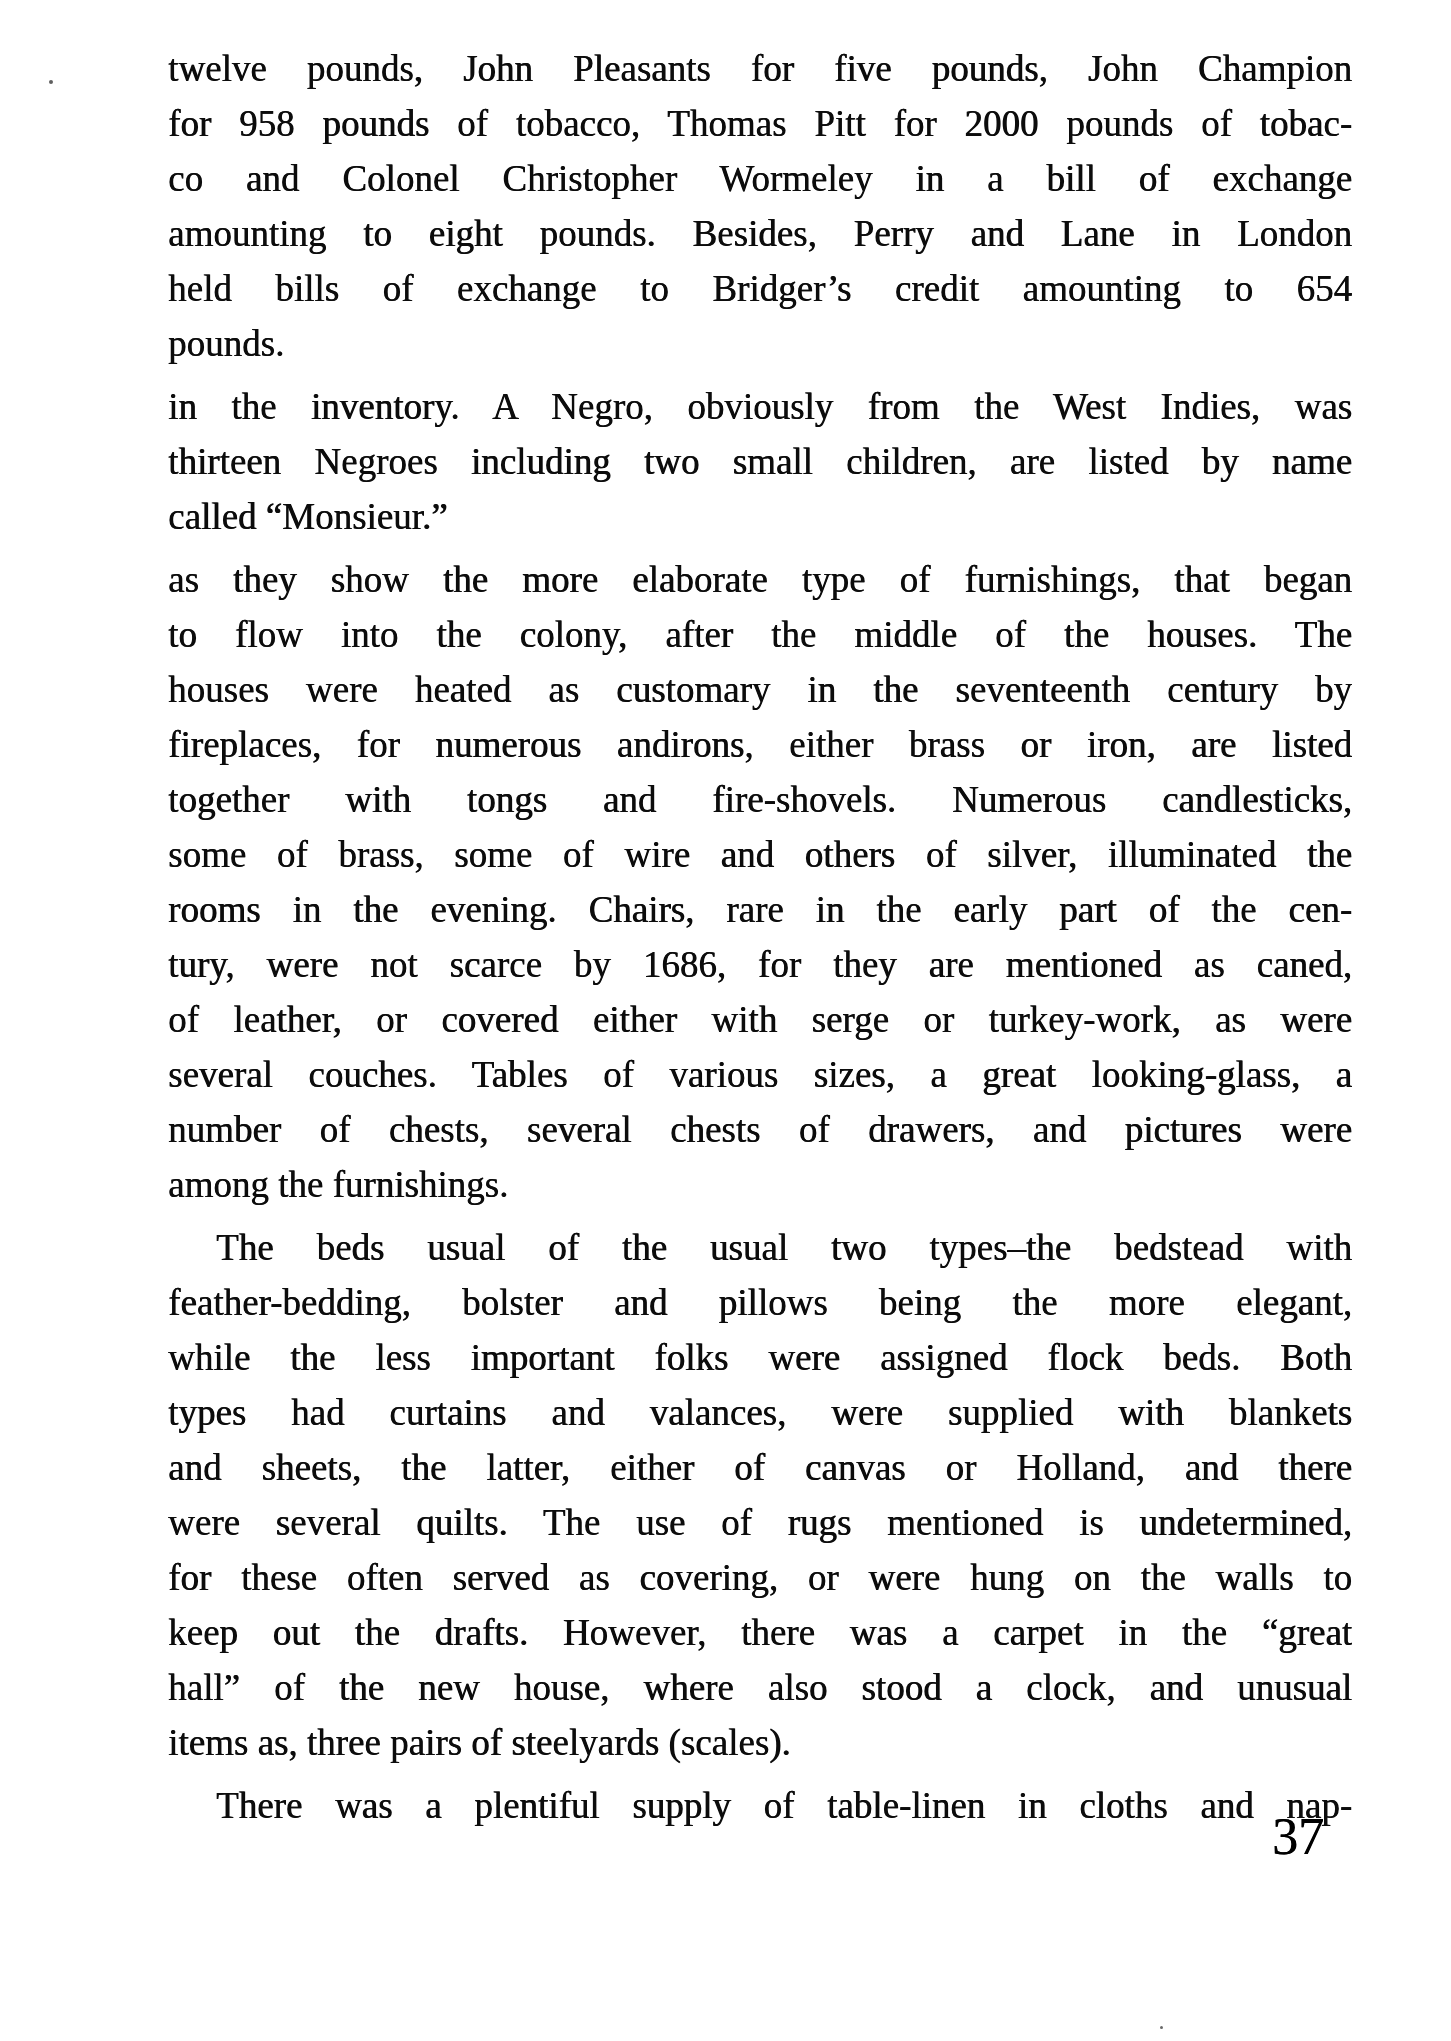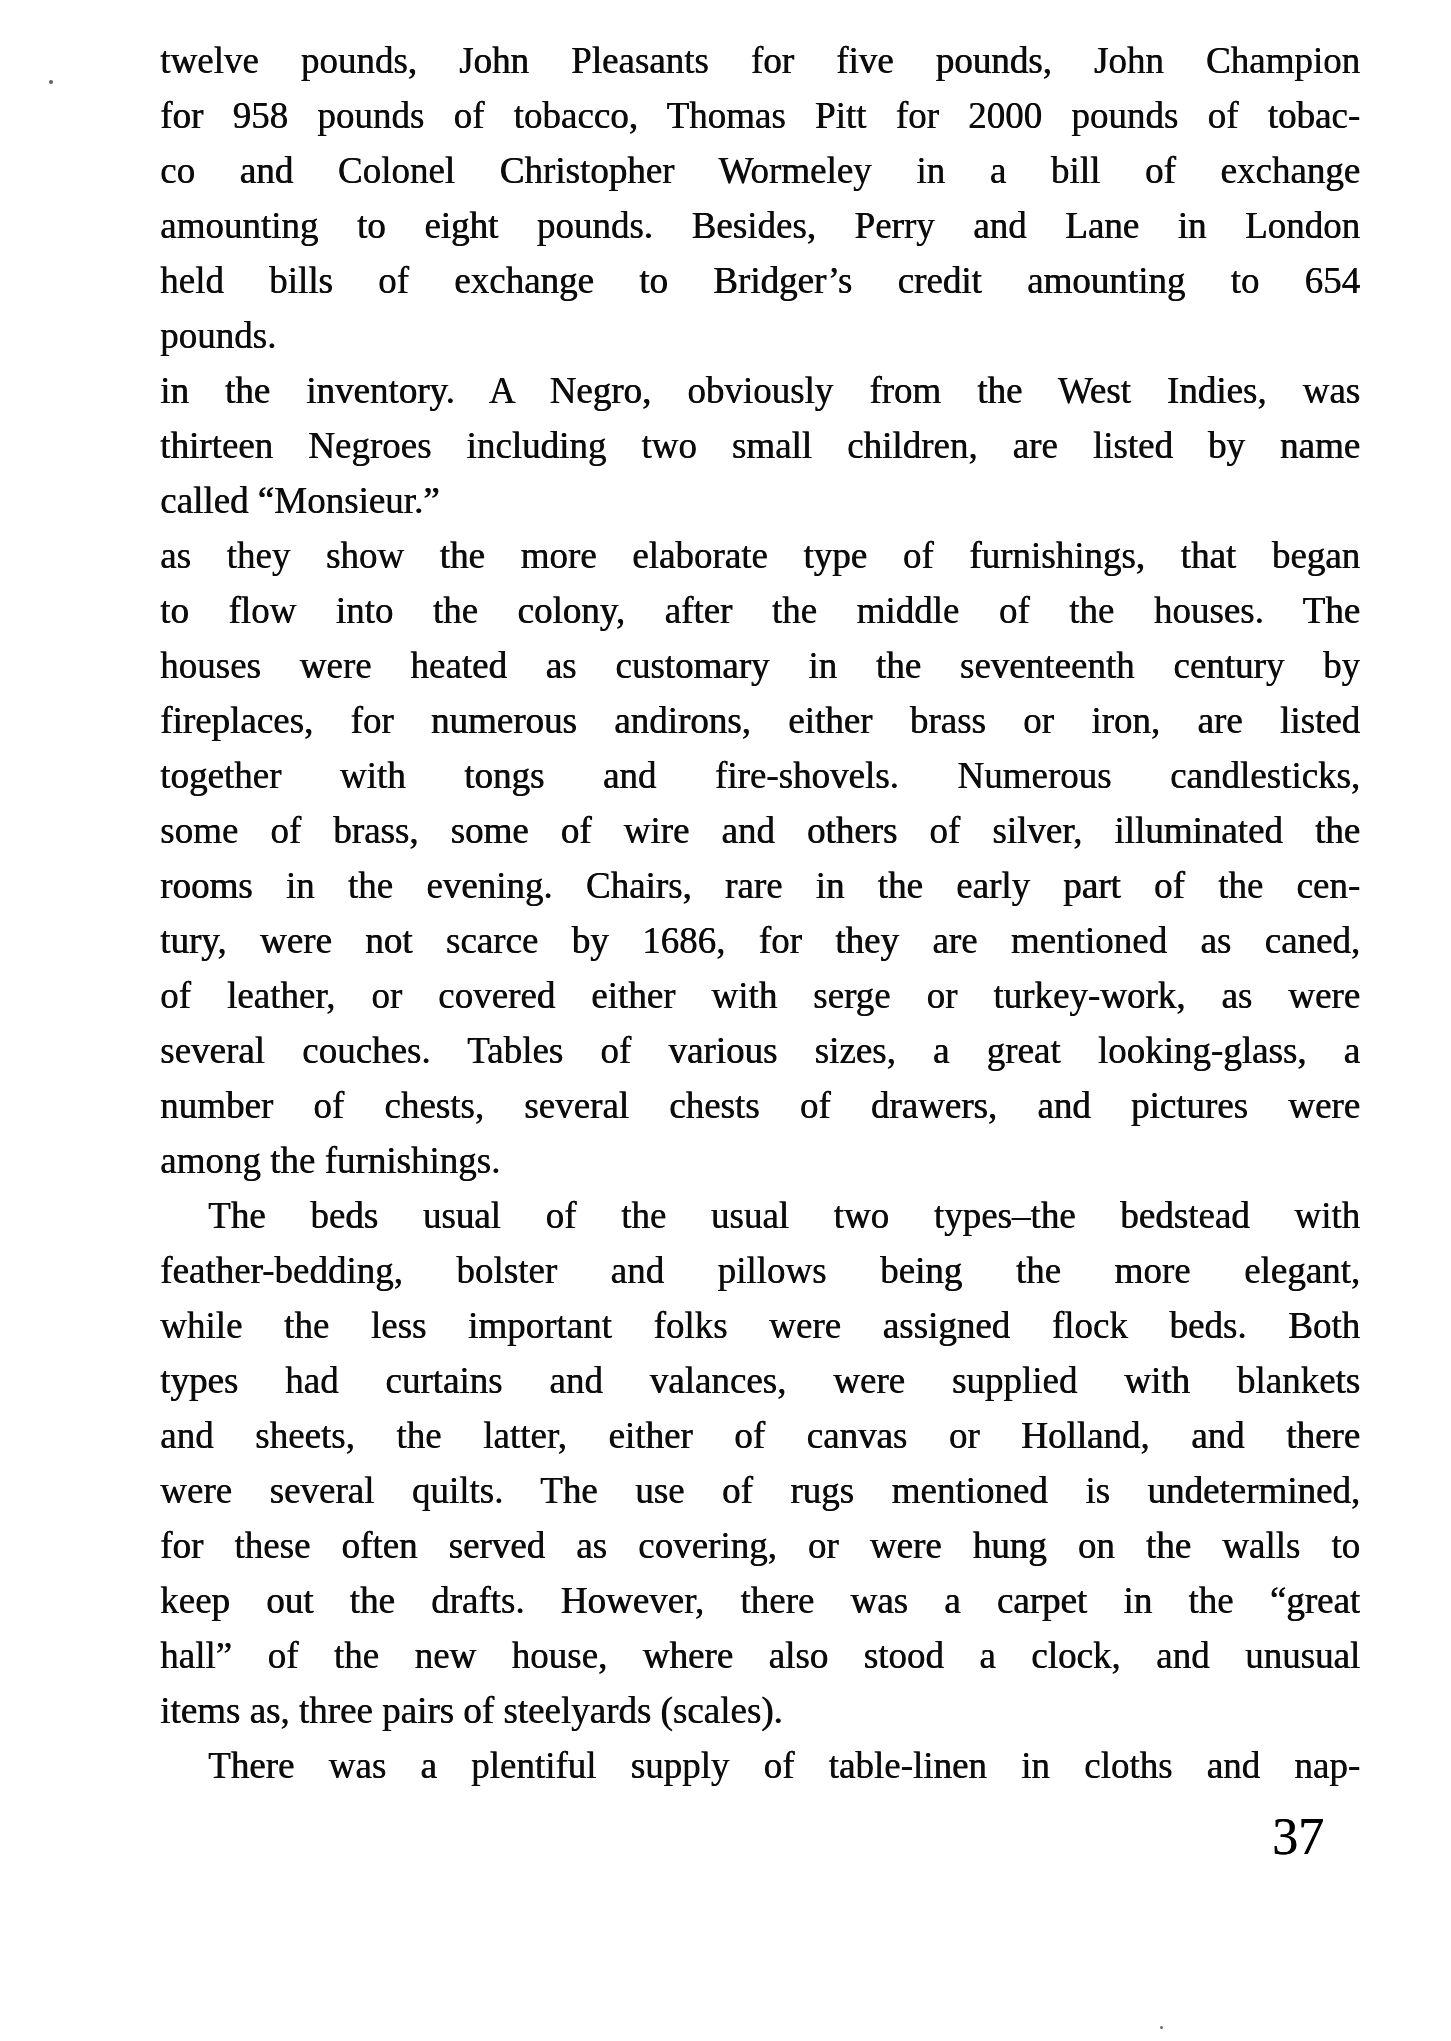--- a/index.html
+++ b/index.html
@@ -18,21 +18,21 @@
   .text-block {
     position: absolute;
     left: 160px;
     top: 33px;
     width: 1200px;
     color: #0c0c0c;
     font-size: 37px;
     line-height: 55px;
     text-shadow: 0.6px 0 0 currentColor;
   }
-  .paragraph { margin: 0; }
+  .paragraph { margin: 8px; }
   .line {
     text-align: justify;
     text-align-last: justify;
     max-height: 55px;
     overflow: hidden;
   }
   .line.para-end { text-align-last: left; }
   .line.indent { text-indent: 48px; }
   .page-number {
     position: absolute;

